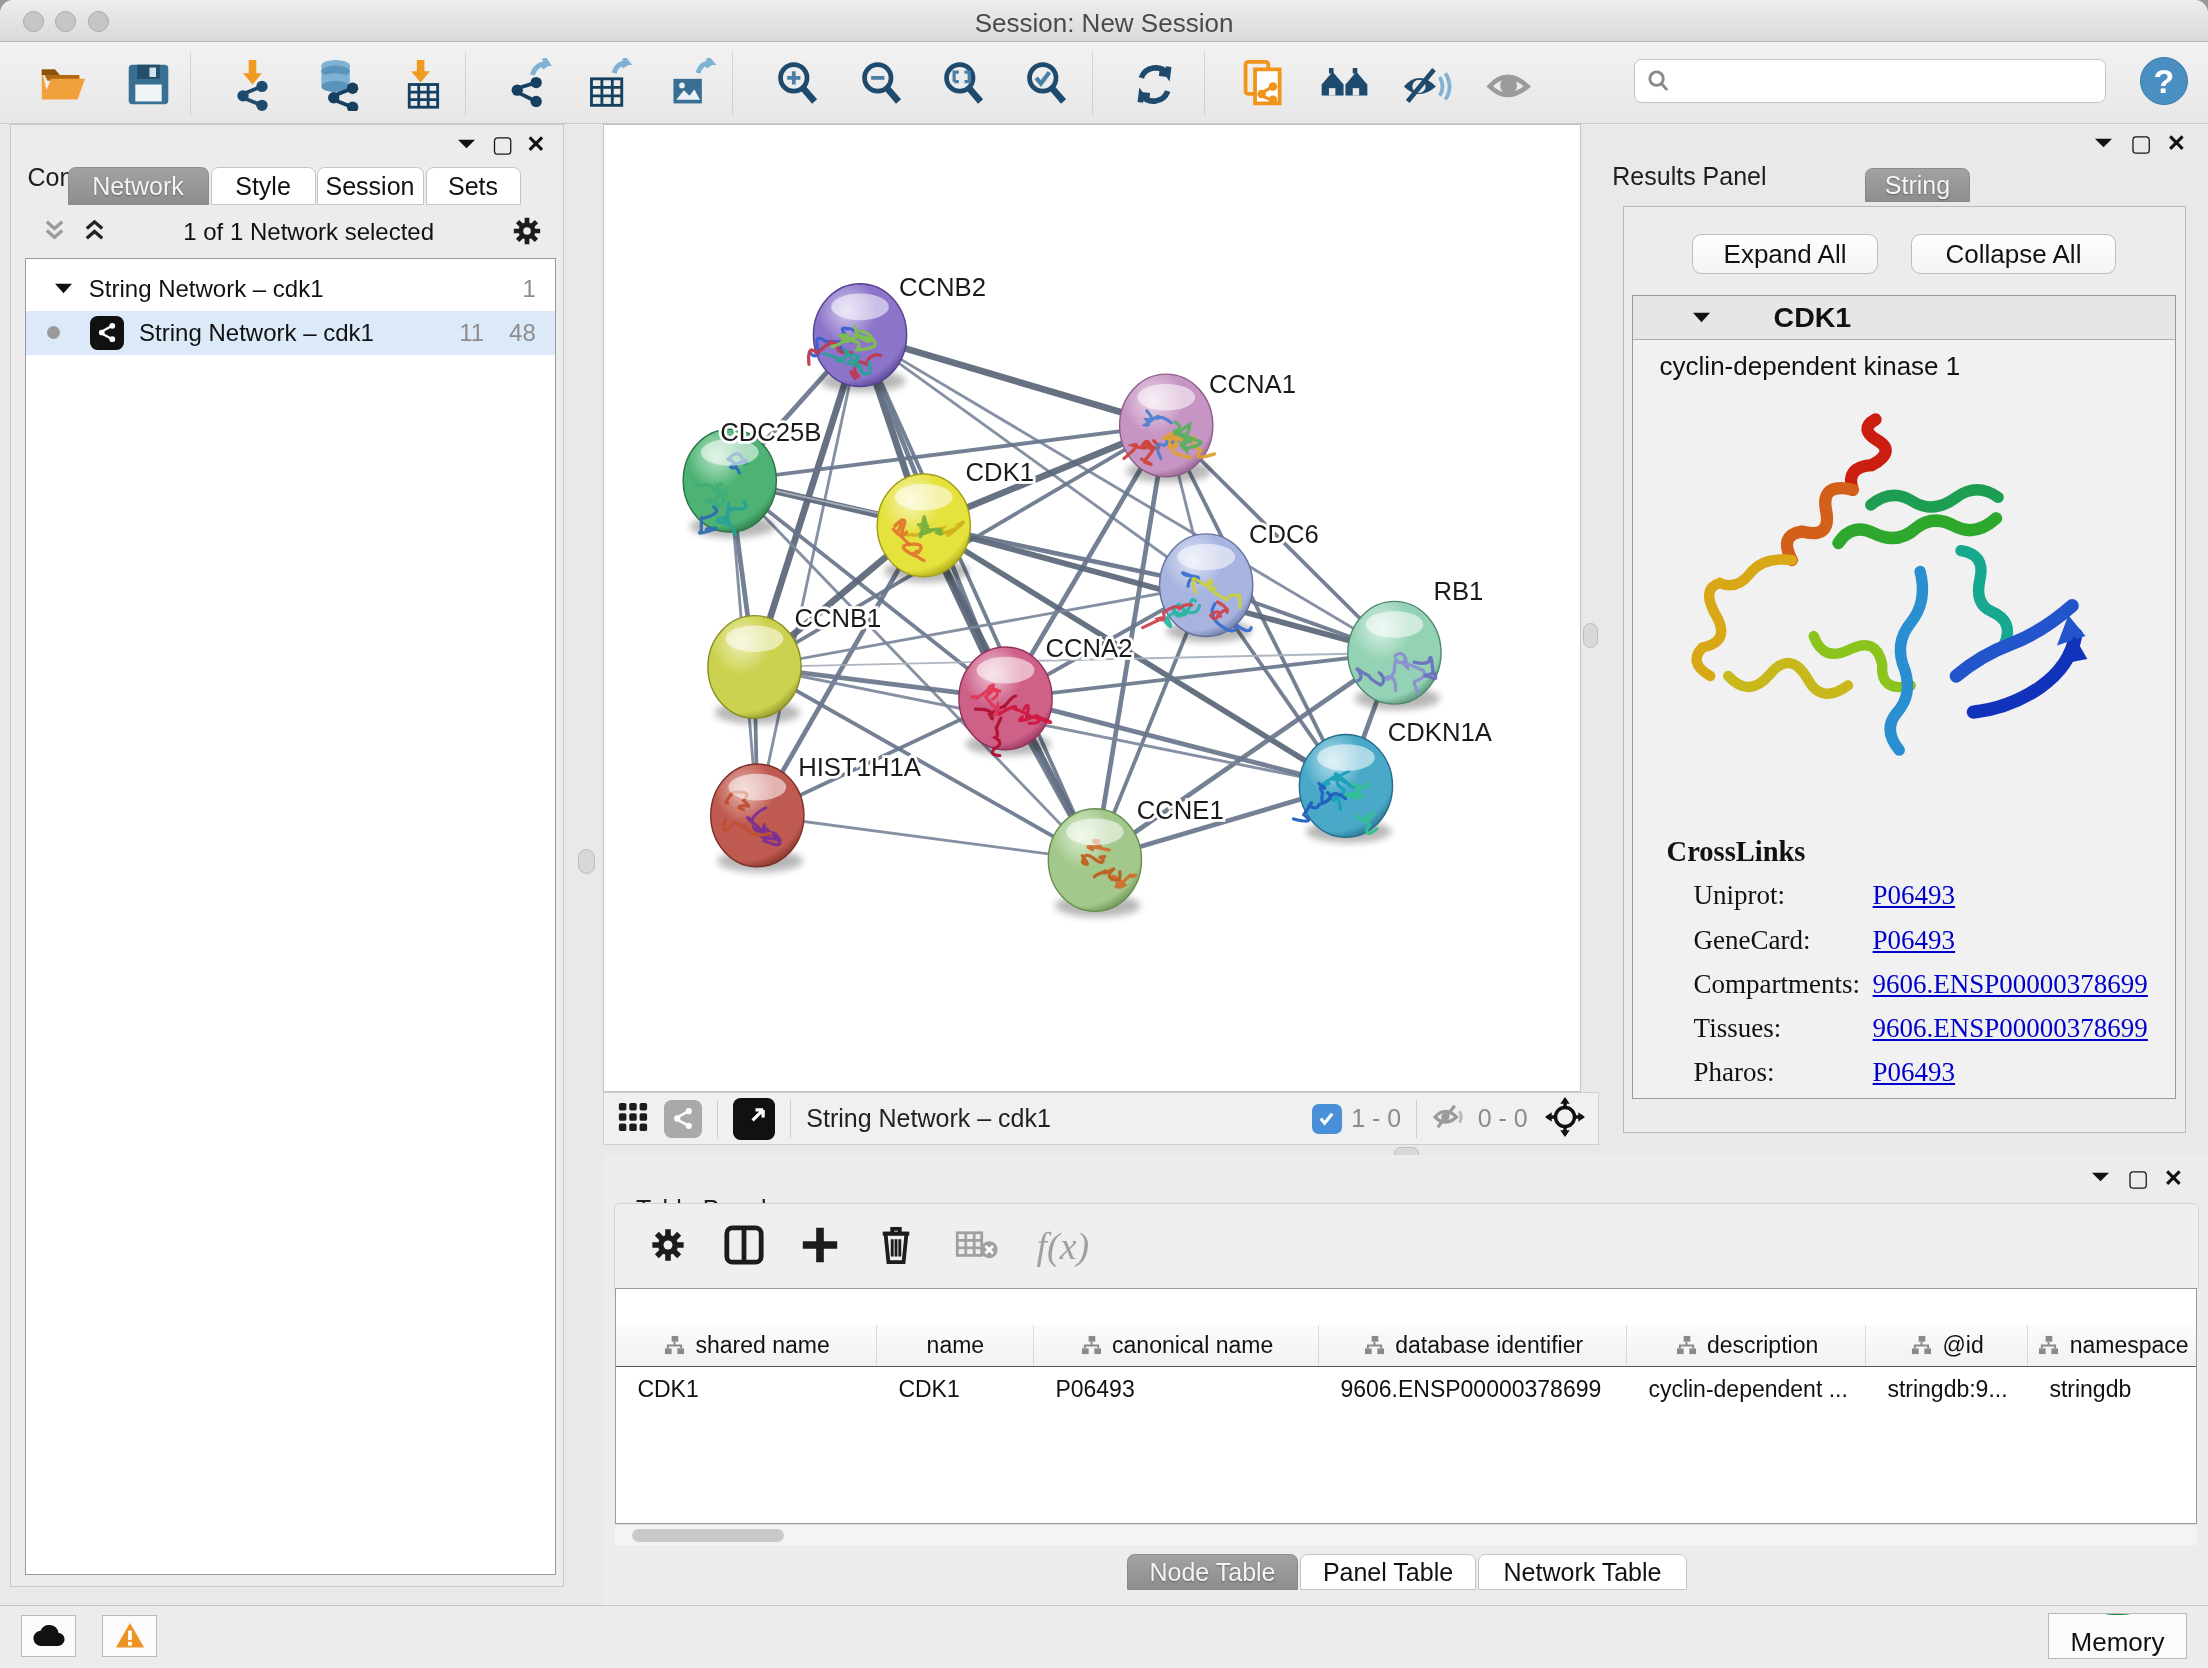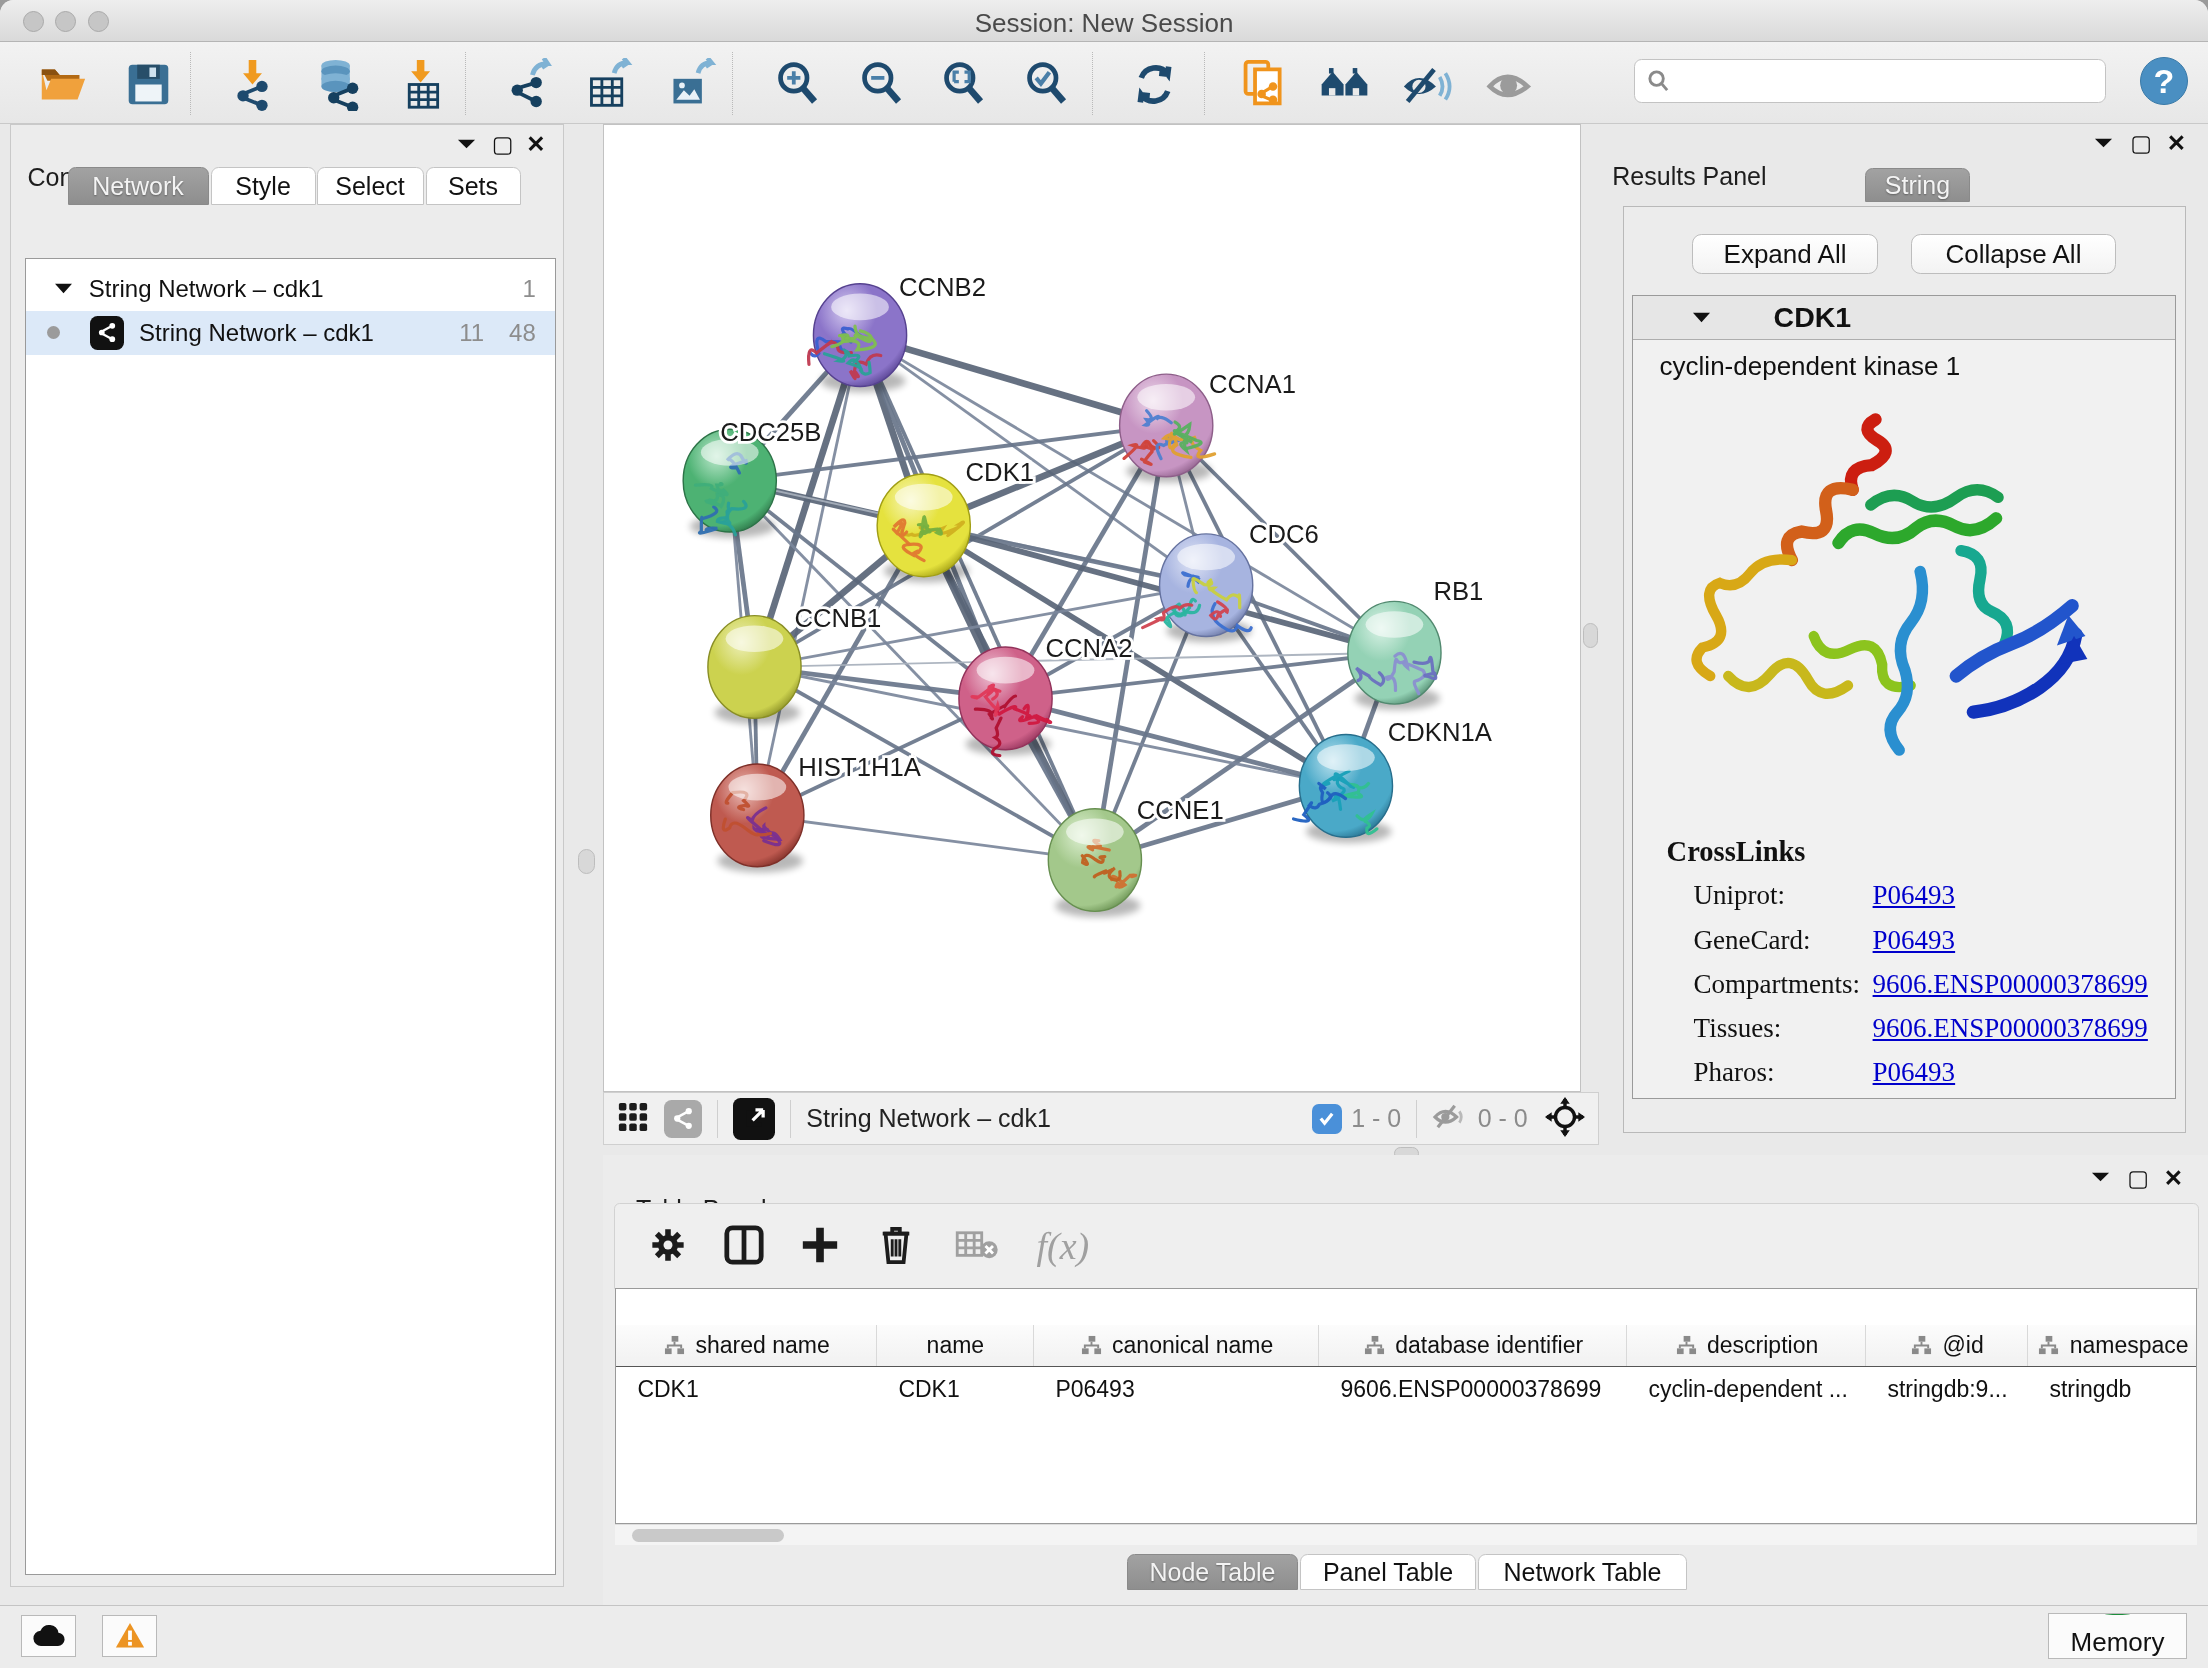--- a/index.html
+++ b/index.html
@@ -262,26 +262,50 @@
     <div class="abs win-ctl" style="right:49px;top:5.7px">▢</div>
     <div class="abs win-ctl" style="right:17px;top:5.7px;font-weight:bold">✕</div>
 
     <div class="tab active" style="left:57px;top:42px;width:141px">
         <span>Network</span>
       </div>
     <div class="tab" style="left:200px;top:42px;width:105px">
         <span>Style</span>
       </div>
     <div class="tab" style="left:306px;top:42px;width:107px">
-        <span>Select</span>
+        <span>Session</span>
       </div>
     <div class="tab" style="left:415px;top:42px;width:95px">
         <span>Sets</span>
       </div>
 
+    <div id="cp-subheader" class="abs">
+      <span style="margin-left:17px">
+        <svg width="25" height="27" viewBox="0 0 26 28">
+            <path d="M5 5l8 7 8-7M5 14l8 7 8-7" stroke="#9a9a9a" stroke-width="3.4" fill="none"></path>
+          </svg>
+      </span>
+      <span style="margin-left:15px">
+        <svg width="25" height="27" viewBox="0 0 26 28">
+            <path d="M5 12l8-7 8 7M5 22l8-7 8 7" stroke="#222" stroke-width="3.4" fill="none"></path>
+          </svg>
+      </span>
+      <span style="flex:1;text-align:center;font-size:24px;color:#111">1 of 1 Network selected</span>
+      <span style="margin-right:13.3px">
+        <svg width="32" height="32" viewBox="0 0 34 34">
+            <g fill="#1c1c1c">
+              <circle cx="17" cy="17" r="9"></circle>
+              <g stroke="#1c1c1c" stroke-width="5">
+                <path d="M17 3v8M17 23v8M3 17h8M23 17h8M7 7l6 6M21 21l6 6M27 7l-6 6M13 21l-6 6"></path>
+              </g>
+            </g>
+            <circle cx="17" cy="17" r="4" fill="#ececec"></circle>
+          </svg>
+      </span>
+    </div>
 
     <div id="cp-tree" class="abs">
       <div class="tree-row" style="margin-top:7.6px">
         <svg width="21" height="17" viewBox="0 0 22 18" style="margin-left:27px">
             <path d="M2 4l9 10 9-10z" fill="#111"></path>
           </svg>
         <span style="margin-left:15px">String Network – cdk1</span>
         <span style="margin-left:auto;margin-right:19px;color:#8d8d8d">1</span>
       </div>
       <div class="tree-row selected">

